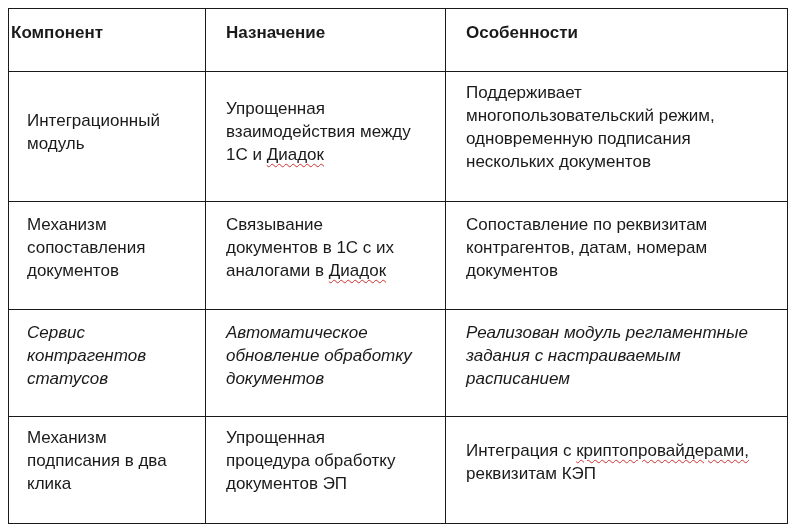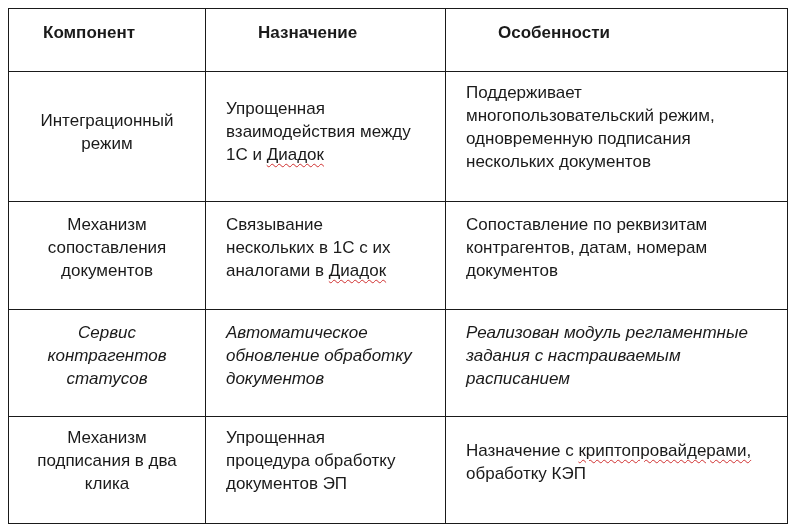--- a/index.html
+++ b/index.html
@@ -3,24 +3,24 @@
 <meta charset="utf-8">
 <style>
   html, body { margin: 0; padding: 0; background: #ffffff; }
   body { width: 795px; height: 529px; position: relative; overflow: hidden;
          font-family: "Liberation Sans", sans-serif; color: #1a1a1a; }
   table { position: absolute; left: 8px; top: 8px; border-collapse: collapse;
           table-layout: fixed; width: 779px; }
   td, th { border: 1px solid #1a1a1a; font-size: 17px; line-height: 23px;
            vertical-align: middle; padding: 0; }
   th { font-weight: bold; text-align: left; height: 62px; vertical-align: top; }
-  th .inner { padding-top: 12px; margin-left: 32px; }
+  th .inner { padding-top: 12px; }
   th.c1 .inner { padding-left: 2px; }
   th.c2 .inner, th.c3 .inner { padding-left: 20px; }
-  td.c1 { text-align: center; padding: 0 18px; }
+  td.c1 { padding: 0 18px; }
   td.c2, td.c3 { text-align: left; padding-left: 20px; padding-right: 8px; }
   td.c2 .cell-inner, td.c3 .cell-inner, td.c1 .cell-inner { position: relative; }
   .spell { text-decoration: underline wavy #d03030; text-decoration-thickness: 1px;
            text-underline-offset: 3px; }
   .col1 { width: 197px; } .col2 { width: 240px; } .col3 { width: 342px; }
   tr.r1 td { height: 129px; } tr.r2 td { height: 107px; }
   tr.r3 td { height: 106px; } tr.r4 td { height: 106px; }
   tr.r1 td .cell-inner { top: -5px; }
   tr.r1 td.c3 .cell-inner { top: -10px; }
   tr.r2 td .cell-inner { top: -8px; }
@@ -47,21 +47,21 @@
         </th>
     <th class="c3">
           <div class="inner">Особенности</div>
         </th>
   </tr>
 
   <tr class="r1">
     <td class="c1">
           <div class="cell-inner">
       <div>Интеграционный</div>
-      <div>режим</div>
+      <div>модуль</div>
     </div>
         </td>
     <td class="c2">
           <div class="cell-inner">
       <div>Упрощенная</div>
       <div>взаимодействия между</div>
       <div><span style="white-space:pre">1С и </span><span class="spell">Диадок</span></div>
     </div>
         </td>
     <td class="c3">
@@ -78,21 +78,21 @@
     <td class="c1">
           <div class="cell-inner">
       <div>Механизм</div>
       <div>сопоставления</div>
       <div>документов</div>
     </div>
         </td>
     <td class="c2">
           <div class="cell-inner">
       <div>Связывание</div>
-      <div>нескольких в 1С с их</div>
+      <div>документов в 1С с их</div>
       <div><span style="white-space:pre">аналогами в </span><span class="spell">Диадок</span></div>
     </div>
         </td>
     <td class="c3">
           <div class="cell-inner">
       <div>Сопоставление по реквизитам</div>
       <div>контрагентов, датам, номерам</div>
       <div>документов</div>
     </div>
         </td>
@@ -132,19 +132,19 @@
         </td>
     <td class="c2">
           <div class="cell-inner">
       <div>Упрощенная</div>
       <div>процедура обработку</div>
       <div>документов ЭП</div>
     </div>
         </td>
     <td class="c3">
           <div class="cell-inner">
-      <div><span style="white-space:pre">Назначение с </span><span class="spell">криптопровайдерами,</span></div>
-      <div>обработку КЭП</div>
+      <div><span style="white-space:pre">Интеграция с </span><span class="spell">криптопровайдерами,</span></div>
+      <div>реквизитам КЭП</div>
     </div>
         </td>
   </tr>
 </tbody>
   </table>
 
 </body></html>

